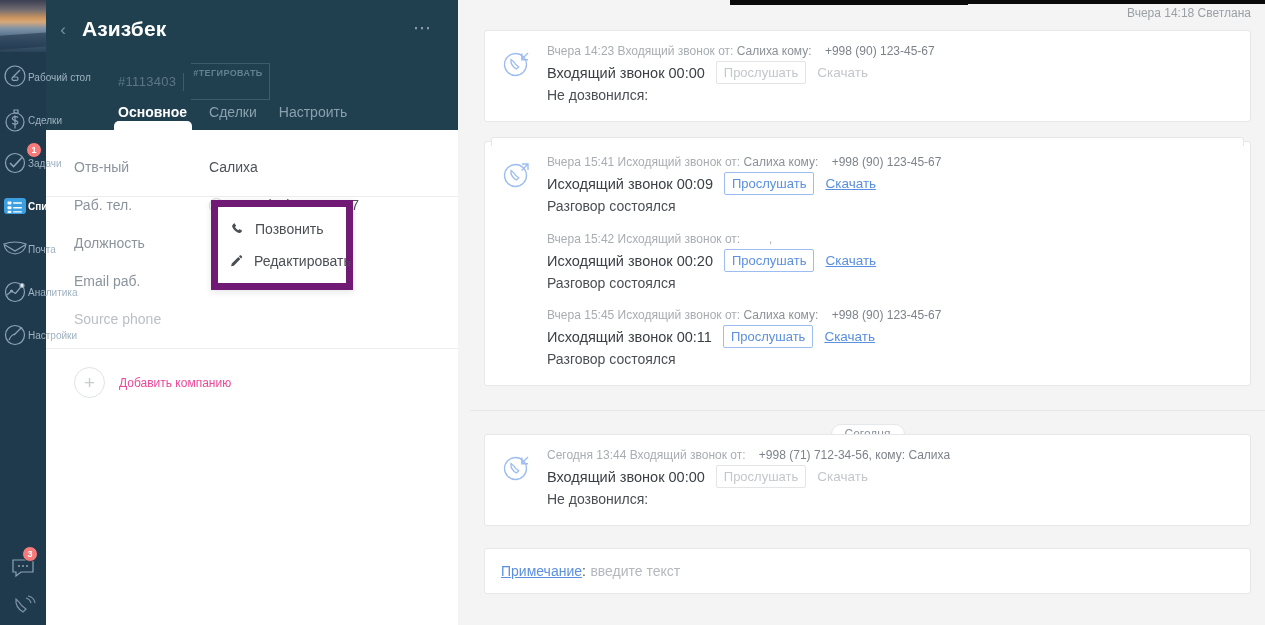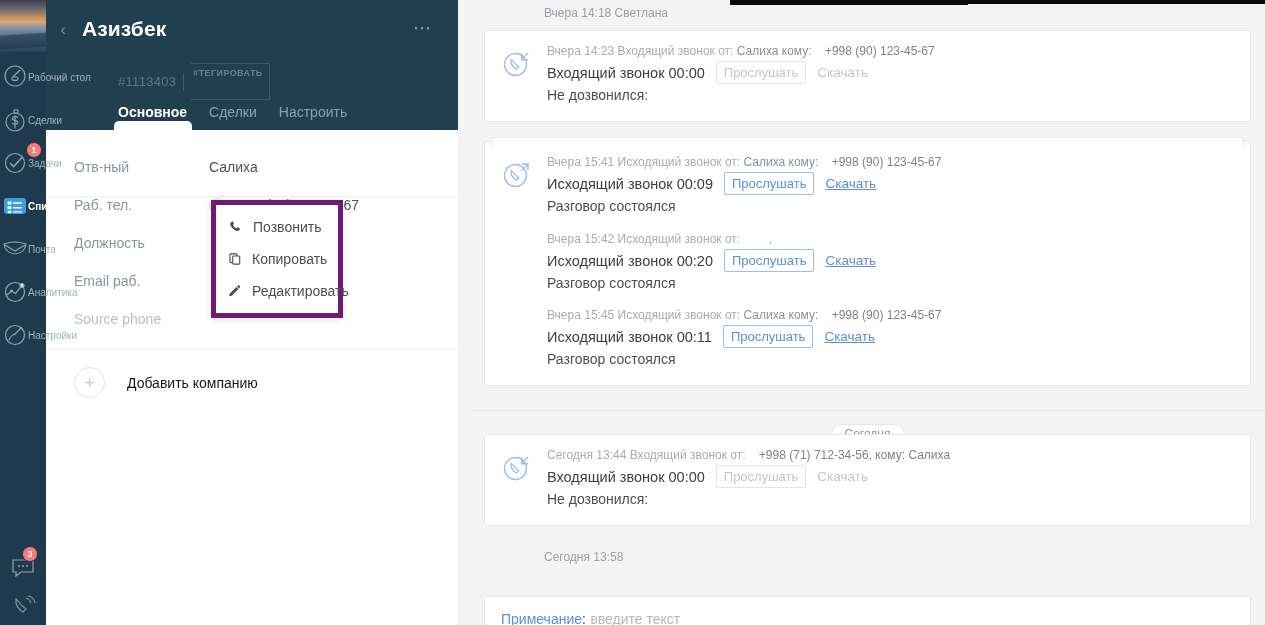--- a/index.html
+++ b/index.html
@@ -118,45 +118,45 @@
   }
   .lp-sep { height:1px; background:#ededee; margin: 10px 0 0 -28px; width: 412px; }
   .add-company {
     display:flex; align-items:center; gap: 14px; padding: 18px 0 0 0;
     cursor: pointer;
   }
   .add-circle {
     width: 31px; height: 31px; border-radius:50%; border:1px solid #e0e3e6;
     color:#c7cccf; font-size: 19px; line-height: 29px; text-align:center;
   }
-  .add-label { color: #0f172a; font-size: 14px; margin-left: 8px; }
+  .add-label { color: #ec4899; font-size: 12px; }
   .lp-sep2 { position:absolute; left:0; top:196px; width:412px; height:1px; background:#ededee; }
 
   
   #ctxmenu {
-    position: absolute; left: 211px; top: 200px; width: 132px;
-    background: #ffffff; border: 5px solid #701a75;
+    position: absolute; left: 211px; top: 200px; width: 142px;
+    background: #ffffff; border: 7px solid #701a75;
     box-shadow: 0 2px 7px rgba(0,0,0,.10); z-index: 50;
     padding: 6px 0;
   }
   .ctx-item {
     display:flex; align-items:center; gap: 10px;
     padding: 8px 12px; color: #4a4f54; font-size: 14px; cursor: pointer;
   }
   .ctx-ico { width:15px; height:15px; display:flex; align-items:center; justify-content:center; color:#4a4f54; }
   .ctx-ico svg { width: 14px; height: 14px; }
 
   
   #feed {
     position: absolute; left: 470px; top: 0; width: 795px; height: 625px;
     background: #f4f4f5; overflow: hidden;
   }
   .feed-inner { padding: 0 14px; }
   .feed-meta {
-    color: #9aa0a6; font-size: 12px; padding: 6px 0 10px 60px;
+    color: #9aa0a6; font-size: 12px; padding: 6px 0 10px 60px; text-align: right;
   }
   .card {
     background:#ffffff; border:1px solid #e6e7e9; border-radius: 3px;
     position: relative; margin-bottom: 14px;
   }
   .card.stacked::before {
     content:""; position:absolute; left: 6px; right: 6px; top: -5px; height: 8px;
     background:#ffffff; border:1px solid #e6e7e9; border-bottom:none; border-radius:3px 3px 0 0;
   }
   .card-inner { padding: 12px 14px 14px 14px; display: flex; gap: 8px; }
@@ -378,29 +378,20 @@
   </div>
 
   <div id="ctxmenu">
     <div class="ctx-item">
       <span class="ctx-ico">
         <svg viewBox="0 0 16 16" fill="#4a4f54">
             <path d="M3.2 1.8 1.6 3.6c-.5.6-.3 1.6.2 2.7.7 1.5 1.9 3 3.2 4.1 1.3 1.1 2.8 1.9 4 2.2 1 .2 1.8 0 2.3-.5l1.2-1.4c.3-.3.2-.7-.1-.9l-2.3-1.4c-.3-.2-.7-.1-.9.2l-.7.9c-1-.5-1.8-1.1-2.5-1.8-.7-.7-1.2-1.5-1.5-2.3l1-.6c.3-.2.4-.6.2-.9L4.1 1.7c-.2-.3-.6-.3-.9.1z"></path>
           </svg>
       </span>
       <span>Позвонить</span>
-    </div>
-    <div class="ctx-item">
-      <span class="ctx-ico">
-        <svg viewBox="0 0 16 16" fill="none" stroke="#4a4f54" stroke-width="1.3">
-          <rect x="2.2" y="2.2" width="8" height="10" rx="1"></rect>
-          <rect x="5.4" y="4.6" width="8" height="9.2" rx="1" fill="#fff"></rect>
-        </svg>
-      </span>
-      <span>Копировать</span>
     </div>
     <div class="ctx-item">
       <span class="ctx-ico">
         <svg viewBox="0 0 16 16" fill="#4a4f54">
             <path d="M12.6 1.6c-.4-.4-1-.4-1.4 0l-1 1 2.4 2.4 1-1c.4-.4.4-1 0-1.4zM9.5 3.4 2 10.9l-.7 3.1 3.1-.7 7.5-7.5z"></path>
           </svg>
       </span>
       <span>Редактировать</span>
     </div>
   </div>
@@ -521,21 +512,20 @@
                 <span class="call-title">Входящий звонок 00:00</span>
                 <button class="btn-listen disabled">Прослушать</button>
                 <span class="lnk-dl disabled">Скачать</span>
               </div>
               <div class="call-status">Не дозвонился:</div>
             </div>
           </div>
         </div>
       </div>
 
-      <div class="feed-meta" style="padding-top:10px">Сегодня 13:58</div>
 
       <div class="note-box" style="margin-top:22px">
         <span class="note-label">Примечание</span><span class="note-colon">:</span>
         <span class="note-ph">введите текст</span>
       </div>
 
     </div>
   </div>
 
 </div>

